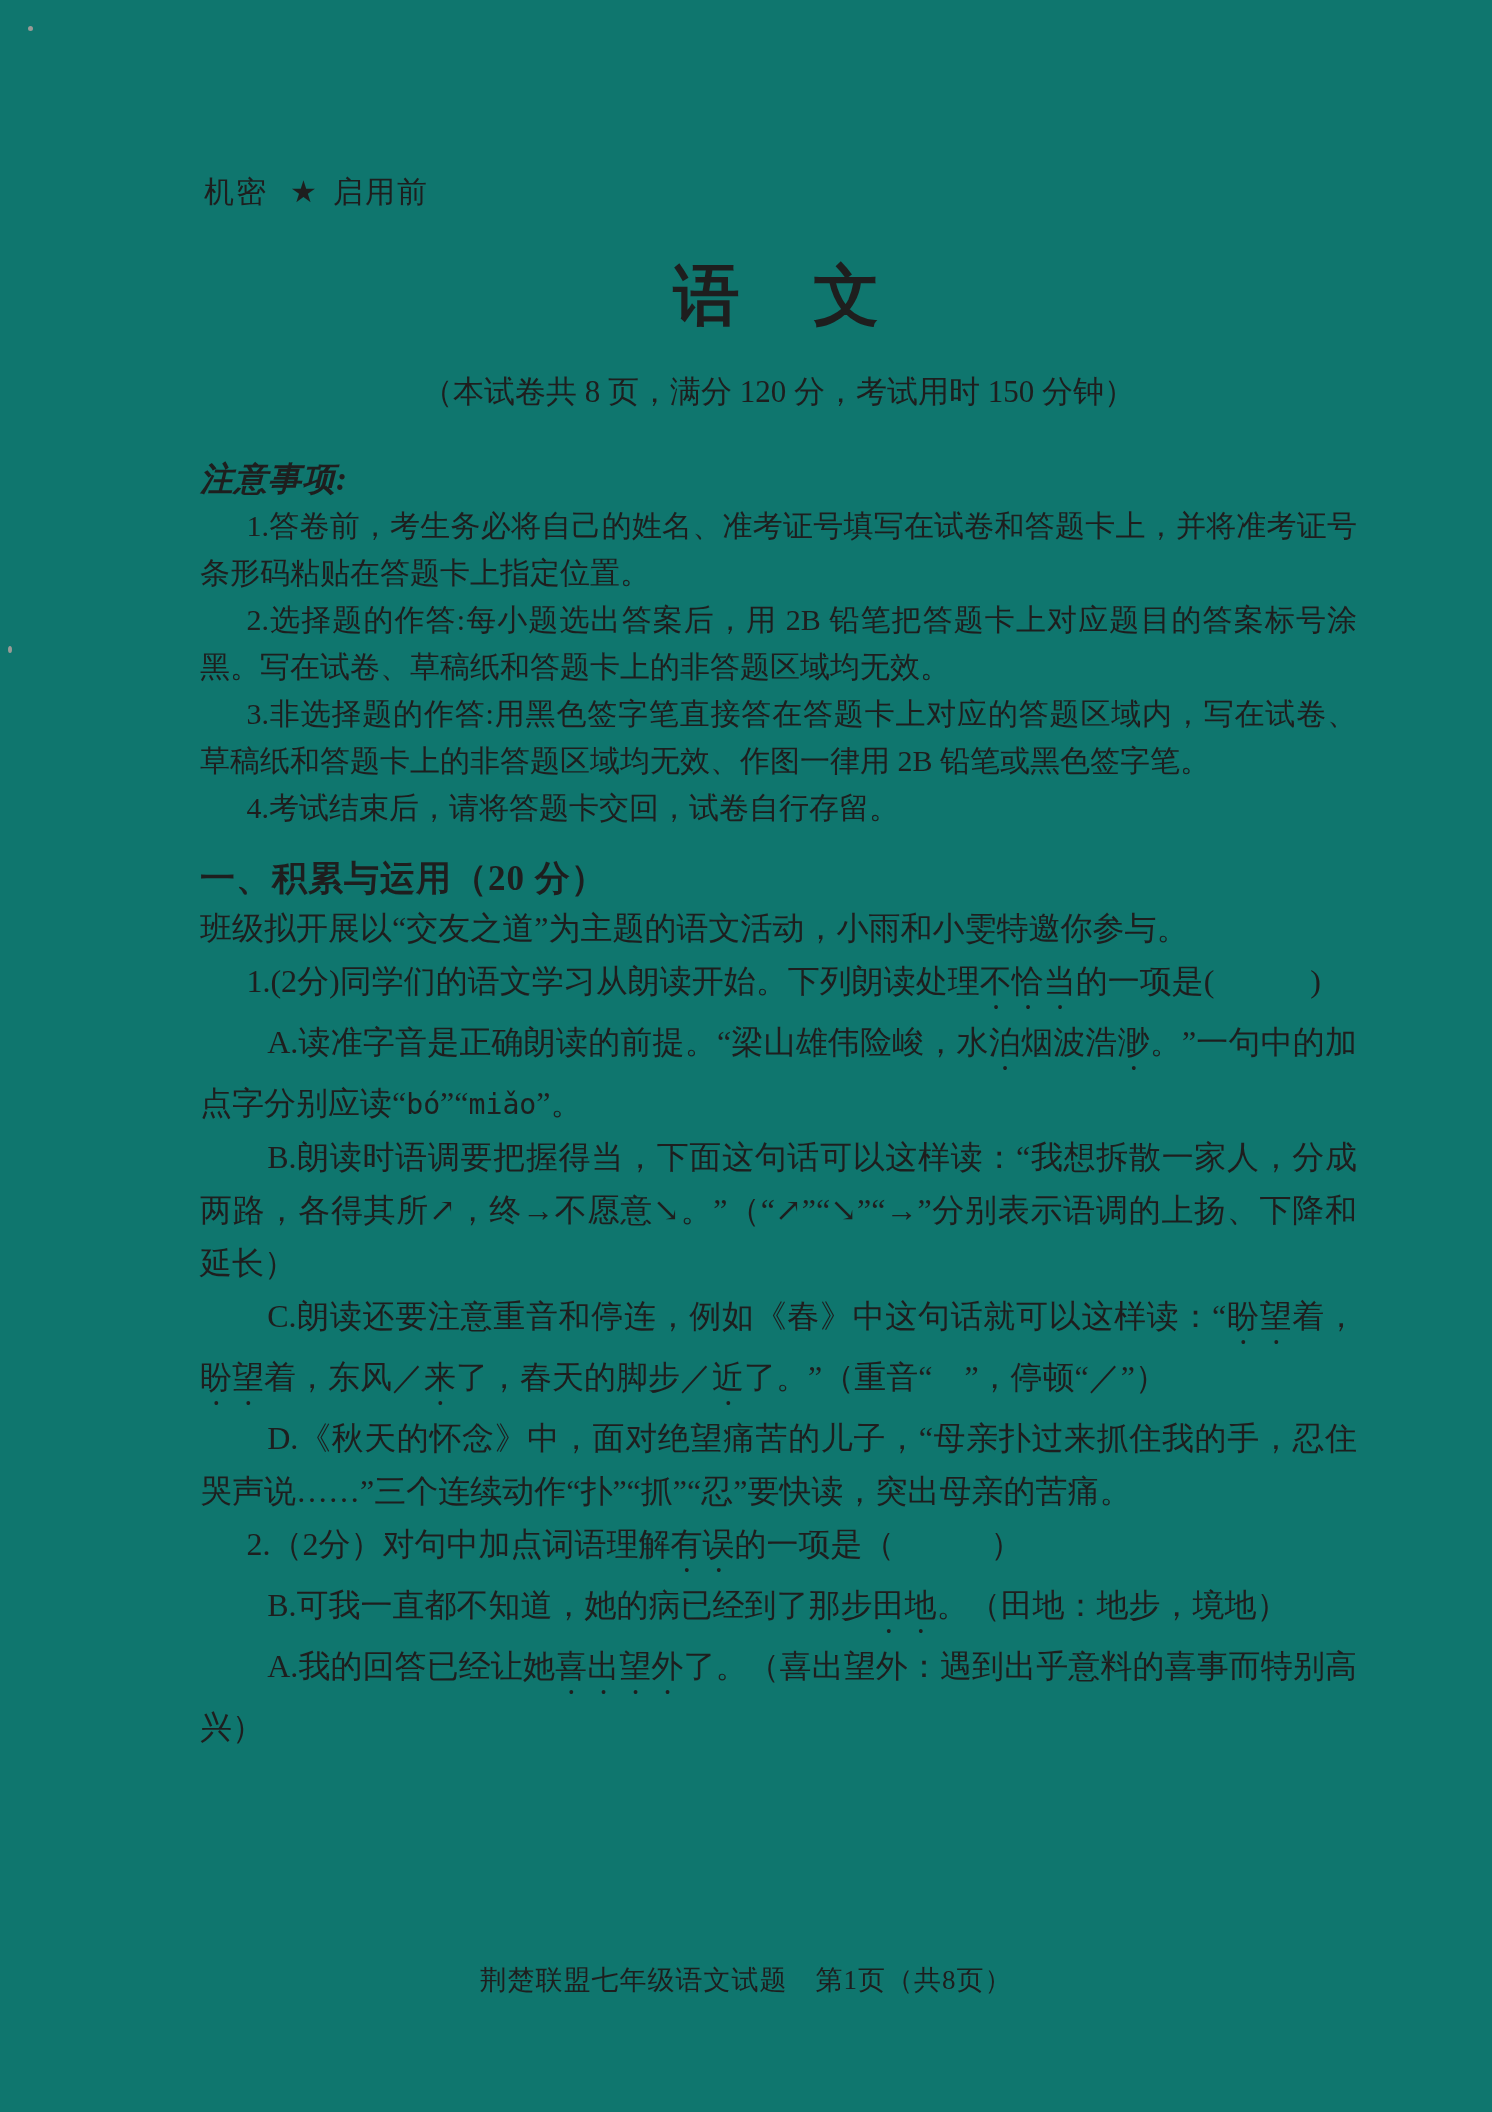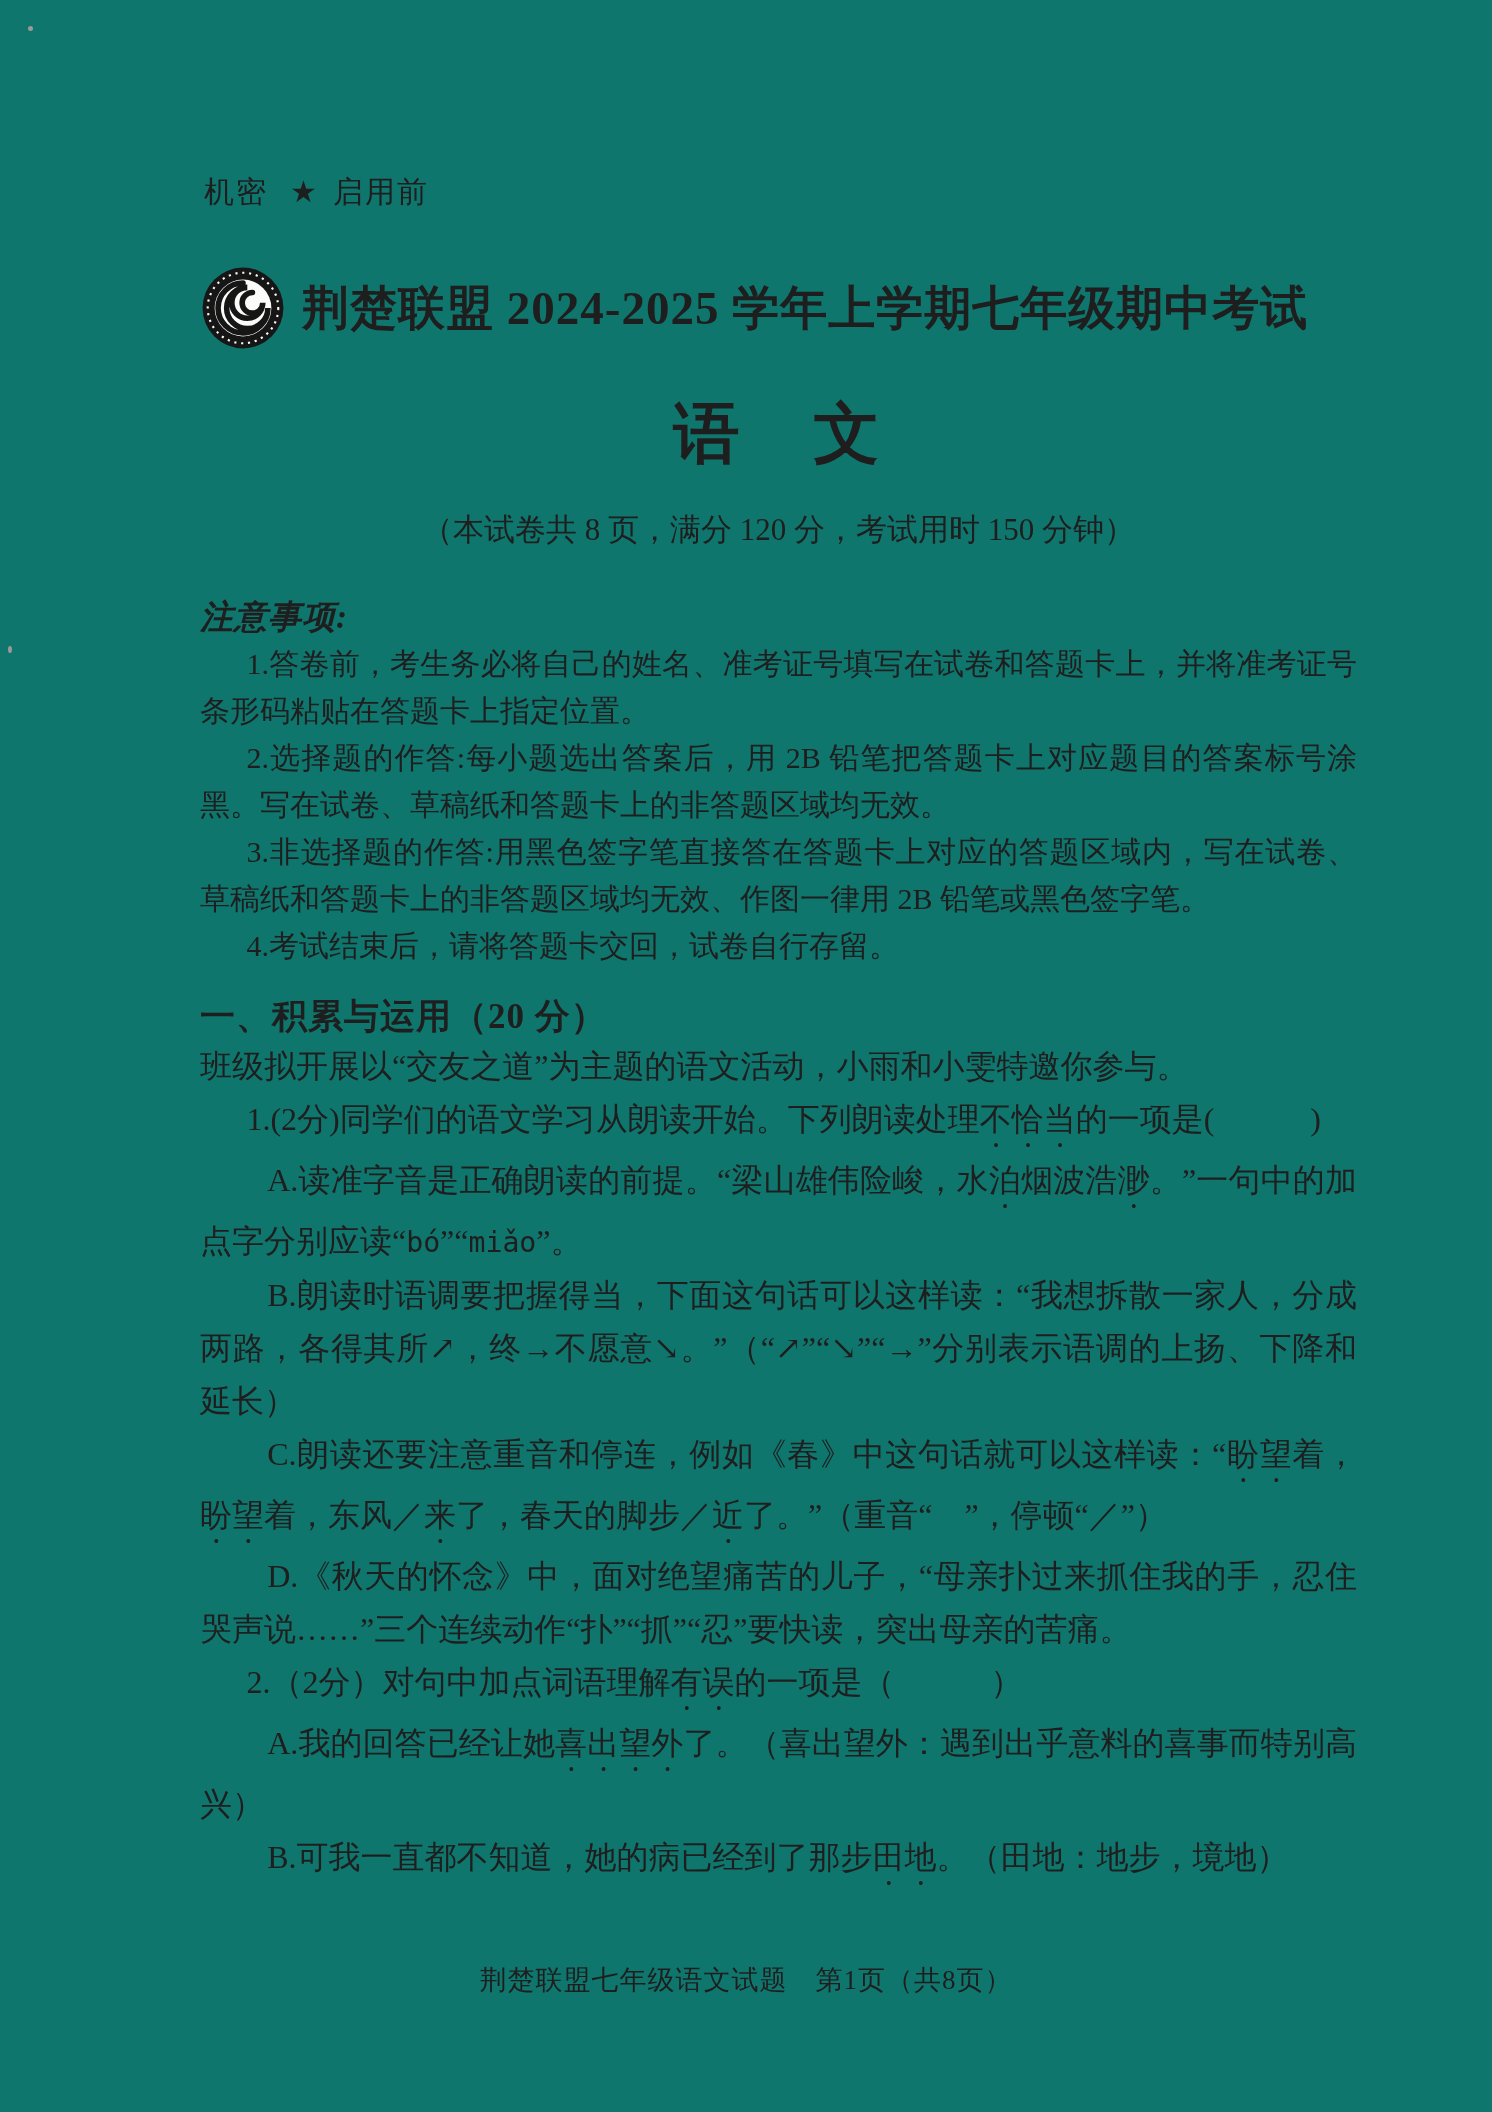--- a/index.html
+++ b/index.html
@@ -51,29 +51,20 @@
 
 <div class="page">
 
   <span class="speck" style="left:28px;top:26px;width:5px;height:5px;"></span>
   <span class="speck" style="left:8px;top:646px;width:4px;height:7px;"></span>
 
   <div class="confidential">
     <span>机密</span><span class="star">★</span><span>启用前</span>
   </div>
 
-  <div class="header-row">
-    <svg class="logo" viewBox="0 0 100 100" aria-hidden="true">
-      <circle cx="50" cy="50" r="47" fill="#161616"></circle>
-      <circle cx="50" cy="50" r="41" fill="none" stroke="#fbfbf9" stroke-width="2.5" stroke-dasharray="2.5 5.5"></circle>
-      <circle cx="50" cy="50" r="33" fill="#fbfbf9"></circle>
-      <path d="M50 21 A 29 29 0 1 0 79 50 A 24 24 0 1 1 55 26 A 18 18 0 1 0 73 44 A 12 12 0 1 1 61 32" fill="none" stroke="#161616" stroke-width="6.5" stroke-linecap="round"></path>
-    </svg>
-    <div class="exam-title">荆楚联盟 2024-2025 学年上学期七年级期中考试</div>
-  </div>
 
   <div class="subject">语　文</div>
 
   <div class="paper-info">（本试卷共 8 页，满分 120 分，考试用时 150 分钟）</div>
 
 
   <div class="notice-heading">注意事项:</div>
 
   <div class="notice">
     <p class="notice-item">1.答卷前，考生务必将自己的姓名、准考证号填写在试卷和答题卡上，并将准考证号条形码粘贴在答题卡上指定位置。</p>
@@ -89,19 +80,19 @@
   <div>
     <p class="stem"><span>1.(2分)同学们的语文学习从朗读开始。下列朗读处理</span><span class="emph">不恰当</span><span>的一项是(　　　)</span></p>
     <p class="option"><span>A.读准字音是正确朗读的前提。“梁山雄伟险峻，水</span><span class="emph">泊</span><span>烟波浩</span><span class="emph">渺</span><span>。”一句中的加点字分别应读“</span><span class="mono">bó</span><span>”“</span><span class="mono">miǎo</span><span>”。</span></p>
     <p class="option"><span>B.朗读时语调要把握得当，下面这句话可以这样读：“我想拆散一家人，分成两路，各得其所↗，终→不愿意↘。”（“↗”“↘”“→”分别表示语调的上扬、下降和延长）</span></p>
     <p class="option"><span>C.朗读还要注意重音和停连，例如《春》中这句话就可以这样读：“</span><span class="emph">盼望</span><span>着，</span><span class="emph">盼望</span><span>着，东风／</span><span class="emph">来</span><span>了，春天的脚步／</span><span class="emph">近</span><span>了。”（重音“　”，停顿“／”）</span></p>
     <p class="option"><span>D.《秋天的怀念》中，面对绝望痛苦的儿子，“母亲扑过来抓住我的手，忍住哭声说……”三个连续动作“扑”“抓”“忍”要快读，突出母亲的苦痛。</span></p>
   </div>
 
   <div>
     <p class="stem"><span>2.（2分）对句中加点词语理解</span><span class="emph">有误</span><span>的一项是（　　　）</span></p>
+    <p class="option"><span>B.可我一直都不知道，她的病已经到了那步</span><span class="emph">田地</span><span>。（田地：地步，境地）</span></p>
     <p class="option"><span>A.我的回答已经让她</span><span class="emph">喜出望外</span><span>了。（喜出望外：遇到出乎意料的喜事而特别高兴）</span></p>
-    <p class="option"><span>B.可我一直都不知道，她的病已经到了那步</span><span class="emph">田地</span><span>。（田地：地步，境地）</span></p>
   </div>
 
   <div class="page-footer">荆楚联盟七年级语文试题　第1页（共8页）</div>
 
 </div>
 
 </body></html>

